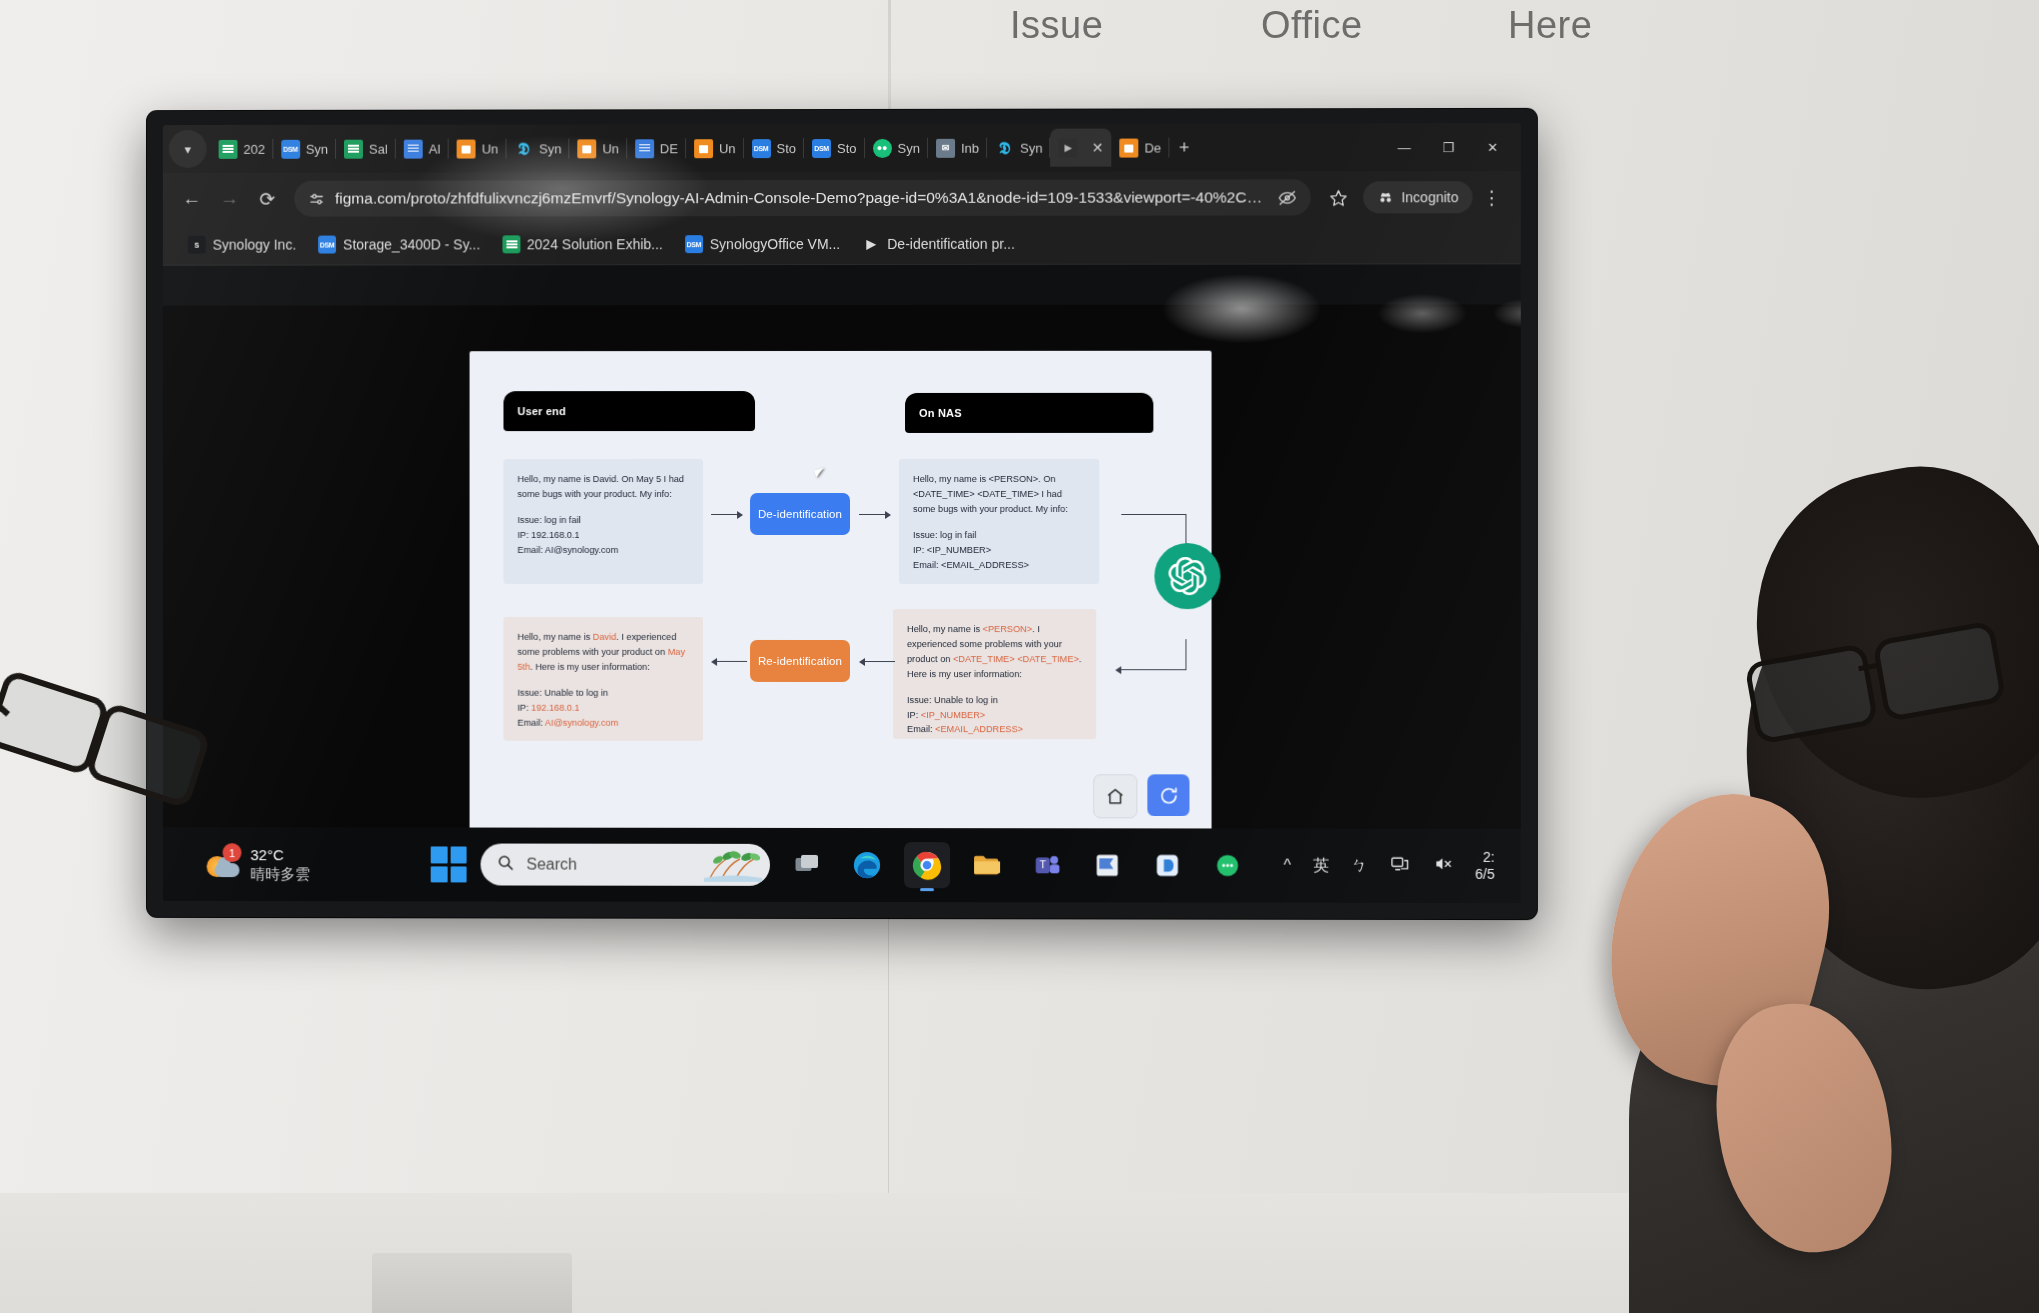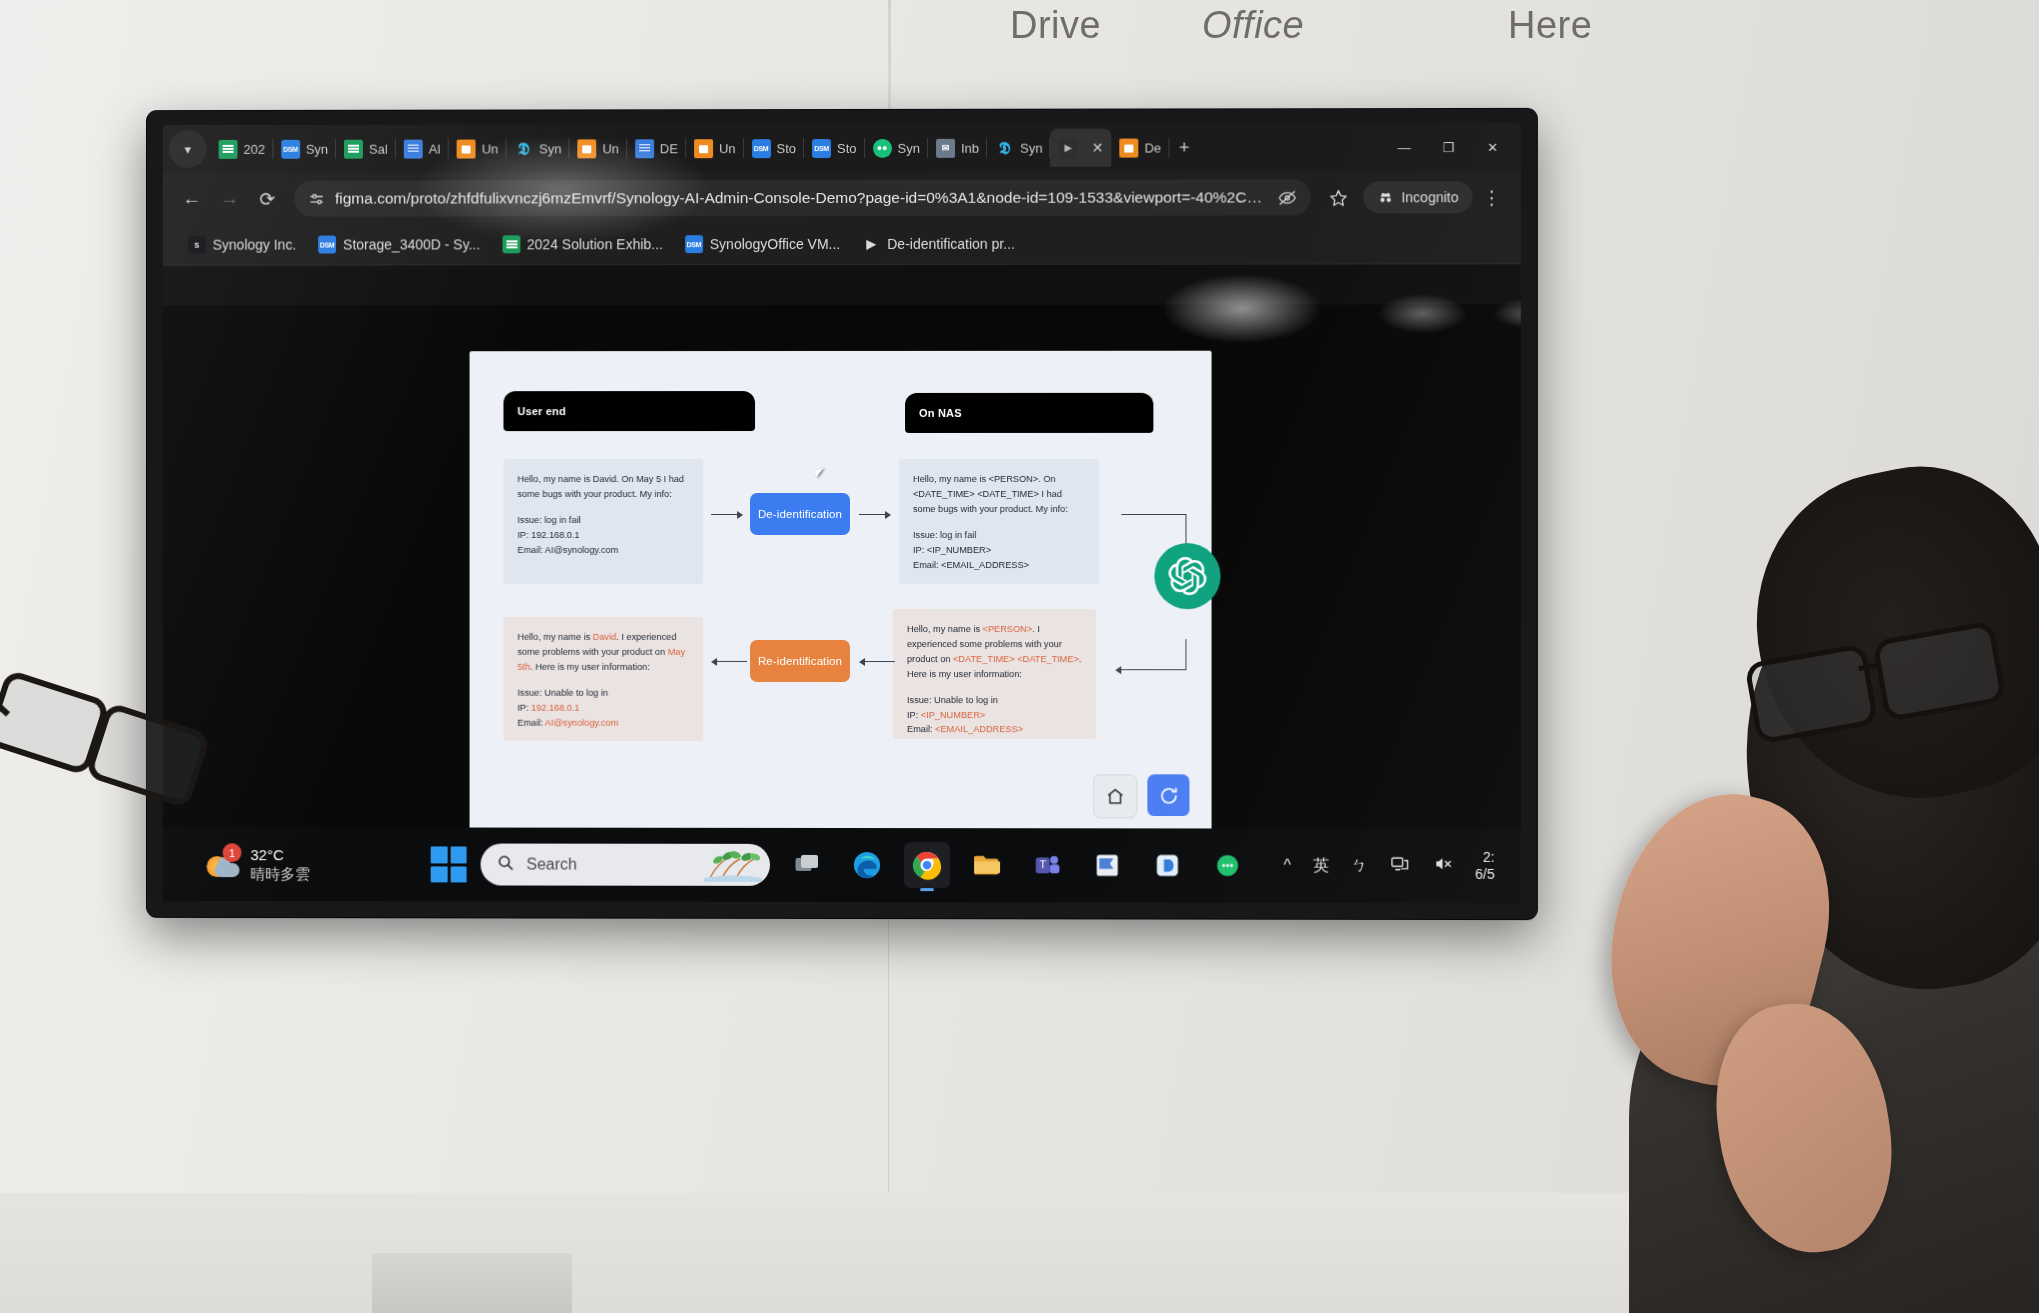--- a/index.html
+++ b/index.html
@@ -281,22 +281,22 @@
 </style>
 </head>
 <body>
 
 <div id="wall"></div>
 <div id="wall-seam2"></div>
 <div id="wall-seam"></div>
 <div id="wall-bottom"></div>
 <div id="desk"></div>
 
-<div class="wall-word" style="left:1010px;top:4px;">Drive</div>
-<div class="wall-word" style="left:1202px;top:4px;font-style:italic;">Office</div>
+<div class="wall-word" style="left:1010px;top:4px;">Issue</div>
+<div class="wall-word" style="left:1261px;top:4px;">Office</div>
 <div class="wall-word" style="left:1508px;top:4px;">Here</div>
 
 <div id="monitor">
   <div id="screen">
 
     <div id="browser">
 
       <div id="tabstrip">
         <div id="tab-list-btn">▾</div>
 

